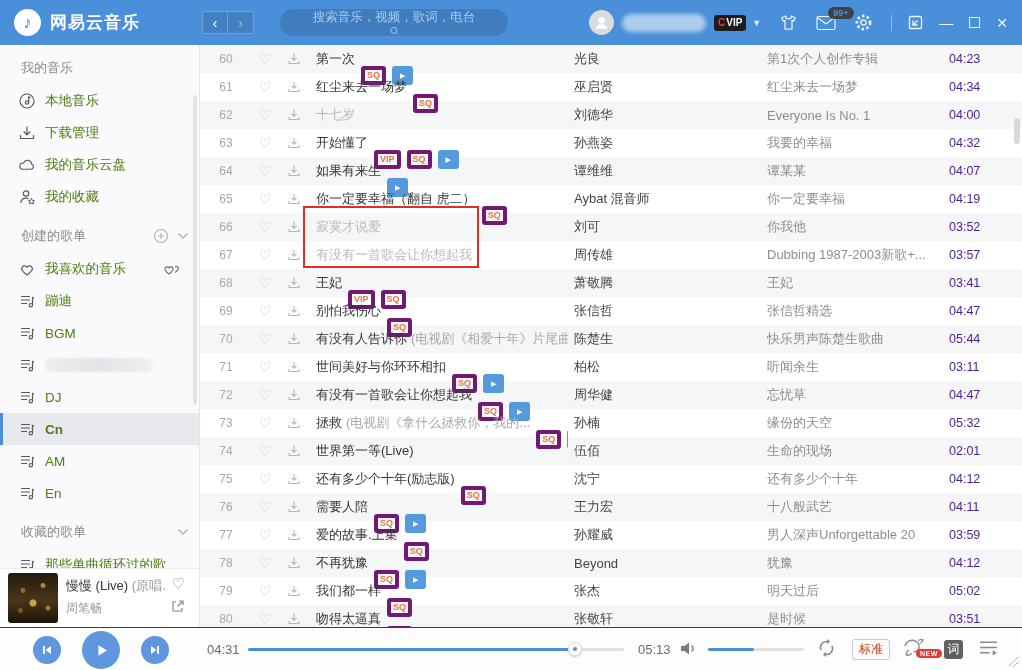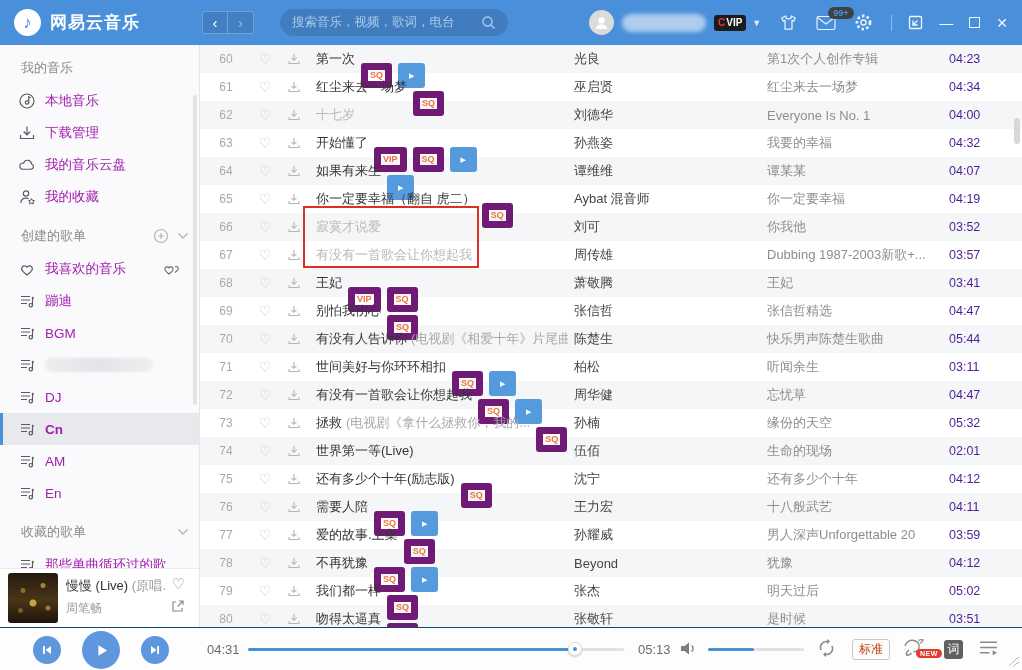--- a/index.html
+++ b/index.html
@@ -8,21 +8,21 @@
 
   
   .topbar { position:absolute; left:0; top:0; width:1022px; height:45px; background:#4a8fd9; display:flex; align-items:center; }
   .logo-wrap { display:flex; align-items:center; margin-left:14px; width:180px; }
   .logo-circle { width:27px; height:27px; border-radius:50%; background:#fff; color:#4a8fd9; display:flex; align-items:center; justify-content:center; font-size:17px; font-weight:bold; }
   .app-title { color:#fff; font-size:17px; font-weight:bold; margin-left:9px; letter-spacing:1px; }
   .nav-btns { display:flex; margin-left:8px; }
   .nav-btn { width:26px; height:23px; background:rgba(0,0,0,.10); border:1px solid rgba(255,255,255,.25); color:#fff; font-size:15px; display:flex; align-items:center; justify-content:center; }
   .nav-btn.back { border-radius:3px 0 0 3px; }
   .nav-btn.fwd { border-radius:0 3px 3px 0; color:rgba(255,255,255,.45); border-left:none; }
-  .searchbox { margin-left:26px; width:228px; height:27px; border-radius:14px; background:rgba(0,0,0,.12); display:flex; align-items:center; padding:0 12px; }
+  .searchbox { margin-left:26px; width:228px; height:27px; border-radius:14px; background:rgba(0,0,0,.12); display:flex; align-items:center; padding:0 12px;flex-direction:column; }
   .searchbox .ph { color:#aacbee; font-size:12.5px; flex:1; }
   .searchbox svg { stroke:#aacbee; }
   .top-right { position:absolute; right:0; top:0; height:45px; display:flex; align-items:center; }
   .avatar { width:25px; height:25px; border-radius:50%; background:#d9dbdd; display:flex; align-items:center; justify-content:center; overflow:hidden; }
   .uname-blur { width:84px; height:18px; border-radius:9px; background:rgba(255,255,255,.55); filter:blur(2px); margin-left:8px; }
   .cvip { background:#1c1c1c; border-radius:3px; height:16px; display:flex; align-items:center; padding:0 4px; margin-left:8px; font-size:10px; font-weight:bold; }
   .cvip .c { color:#e33b30; margin-right:1px; }
   .cvip .v { color:#fff; }
   .caret { color:rgba(255,255,255,.85); font-size:9px; margin-left:6px; }
   .tb-icon { margin-left:18px; color:#eaf2fb; display:flex; align-items:center; position:relative; }
@@ -30,21 +30,21 @@
   .tb-divider { width:1px; height:16px; background:rgba(255,255,255,.4); margin-left:18px; }
   .win-ctrl { margin-left:16px; color:#f0f6fc; font-size:14px; display:flex; align-items:center; }
   .win-ctrl.close { margin-right:14px; }
   .maxbox { width:11px; height:11px; border:1.5px solid #f0f6fc; }
 
   
   .sidebar { position:absolute; left:0; top:45px; width:200px; height:523px; background:#fafafc; border-right:1px solid #e6e6e8; overflow:hidden; }
   .sec-header { display:flex; align-items:center; color:#8b8b8b; font-size:13px; padding:14px 10px 8px 21px; }
   .sec-header .hl { flex:1; }
   .sec-header .hicon { color:#b5b5b8; display:flex; align-items:center; margin-left:8px; }
-  .side-item { height:32px; display:flex; align-items:center; padding-left:18px; position:relative; color:#a21caf; font-size:13.5px; cursor:default; }
+  .side-item { height:32px; display:flex; align-items:center; padding-left:18px; position:relative; color:#4d7c0f; font-size:13.5px; cursor:default; }
   .side-item .sicon { width:18px; height:18px; color:#5c5c60; margin-right:9px; display:flex; align-items:center; justify-content:center; font-size:16px; }
   .side-item.active { background:#e8e9ec; font-weight:bold; }
   .side-item.active::before { content:""; position:absolute; left:0; top:0; width:3px; height:100%; background:#4a8fd9; }
   .side-item .righticon { position:absolute; right:16px; color:#6a6a6e; display:flex; }
   .pl-blur { width:108px; height:14px; border-radius:7px; background:linear-gradient(90deg,#ededef,#e4e4e8,#efeff1); filter:blur(1px); }
   .side-scroll { position:absolute; right:3px; top:95px; width:4px; height:310px; border-radius:2px; background:#e3e3e6; }
 
   
   .nowplaying { position:absolute; left:0; top:568px; width:200px; height:59px; background:#fff; border-top:1px solid #ebebed; border-right:1px solid #e6e6e8; }
   .np-art { position:absolute; left:8px; top:4px; width:50px; height:50px; border-radius:3px;
@@ -63,21 +63,21 @@
   
   .main { position:absolute; left:200px; top:45px; width:822px; height:582px; overflow:hidden; background:#fff; }
   .song-row { display:grid; grid-template-columns:52px 26px 32px 258px 193px 180px auto; height:28px; align-items:center; font-size:13px; }
   .song-row.alt { background:#f5f6f8; }
   .c-num { text-align:center; color:#a8a8a8; font-size:12px; }
   .c-heart { color:#c8c8c8; font-size:14px; text-align:center; }
   .c-dl { color:#b5b5b5; display:flex; justify-content:center; align-items:center; }
   .c-title { overflow:hidden; white-space:nowrap; color:#363636; padding-left:6px; display:flex; align-items:center; }
   .c-title .dim { color:#b8b8b8; }
   .c-title .note { color:#a9a9a9; margin-left:4px; }
-  .badge { display:inline-block; font-size:9px; font-weight:bold; border:7px solid #701a75; color:#f0713f; border-radius:3px; line-height:11px; padding:0 2px; margin-left:6px; flex:none;margin-top:32px; }
+  .badge { display:inline-block; font-size:9px; font-weight:bold; border:4px solid #701a75; color:#f0713f; border-radius:3px; line-height:11px; padding:0 2px; margin-left:6px; flex:none;margin-top:32px; }
   .badge.mv { background:#559add; border-color:#559add; color:#fff; font-size:7px; padding:1px 4px; line-height:9px; }
   .c-artist { color:#454545; overflow:hidden; white-space:nowrap; padding-left:6px; }
   .c-album { color:#8e8e8e; overflow:hidden; white-space:nowrap; padding-left:6px; }
   .c-dur { color:#4c1d95; padding-left:8px; font-size:12.5px; }
   .red-annotation { position:absolute; left:103px; top:161px; width:176px; height:62px; border:2px solid #dd2f24; pointer-events:none; }
   .main-scroll { position:absolute; right:2px; top:73px; width:6px; height:26px; border-radius:3px; background:#d8d8db; }
 
   
   .playerbar { position:absolute; left:0; top:627px; width:1022px; height:43px; background:#fdfdfd; border-top:1px solid #0c4a6e; }
   .pb-btn { position:absolute; border-radius:50%; background:#5e97de; display:flex; align-items:center; justify-content:center; }

